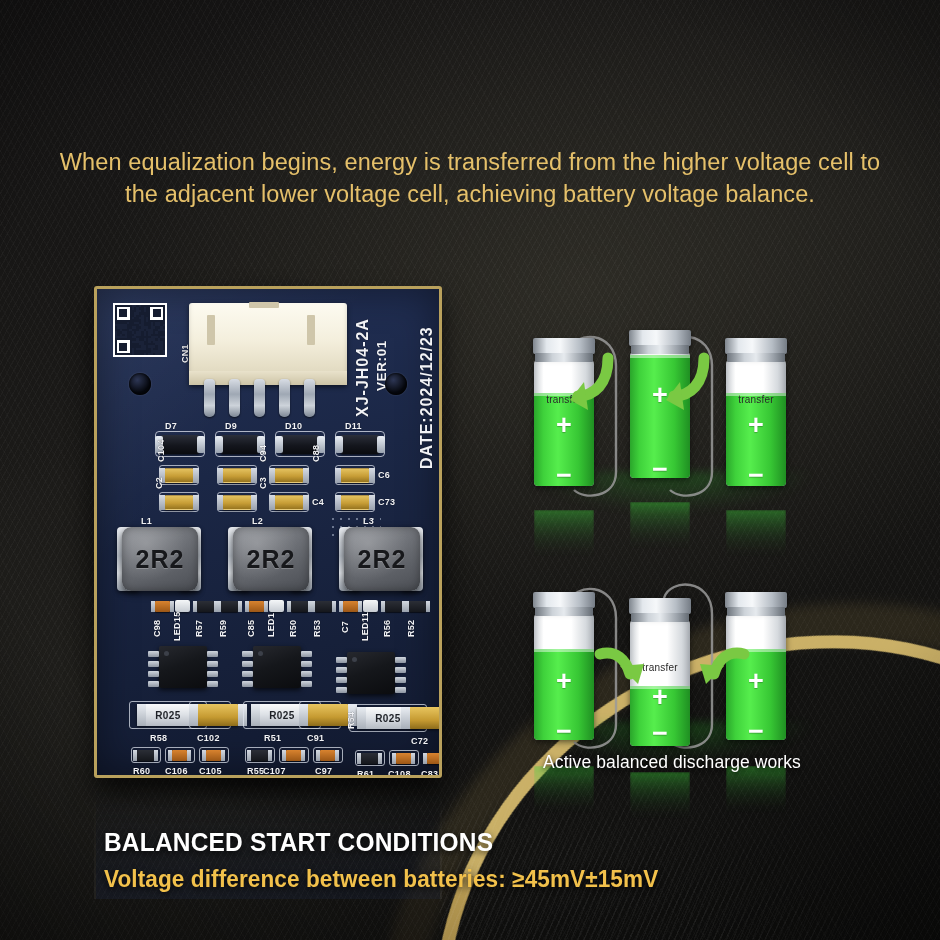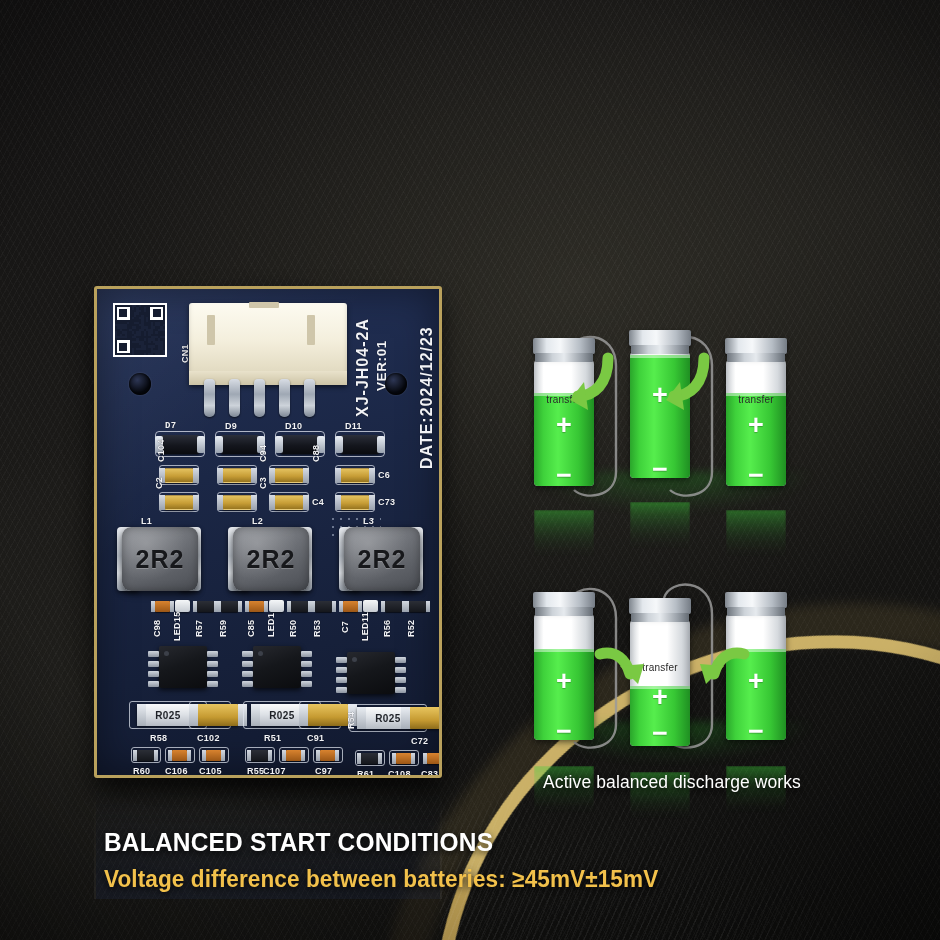--- a/index.html
+++ b/index.html
@@ -398,20 +398,24 @@
 
 <div id="stage">
   <div class="stripes"></div>
   <div class="stripes s2"></div>
   <div class="swoosh2"></div>
   <div class="swoosh"></div>
   <div class="swoosh-stripes"></div>
   <div class="vign"></div>
 
 
+  <div id="subtitle">
+    <span class="l">When equalization begins, energy is transferred from the higher voltage cell to</span>
+    <span class="l">the adjacent lower voltage cell, achieving battery voltage balance.</span>
+  </div>
 
   <div id="pcb-shadow"></div>
   <div id="pcb-reflect"></div>
 
   <div id="pcb">
 
     <div id="qr">
       <div class="qg" id="qr-grid">
           <i class="qr-mod" style="left: 21.4286px; top: 0px; width: 2.38095px; height: 2.38095px;"></i>
           <i class="qr-mod" style="left: 26.1905px; top: 0px; width: 2.38095px; height: 2.38095px;"></i>
@@ -599,21 +603,21 @@
     <div class="cpin" style="left:132px; top:90px;"></div>
     <div class="cpin" style="left:157px; top:90px;"></div>
     <div class="cpin" style="left:182px; top:90px;"></div>
     <div class="cpin" style="left:207px; top:90px;"></div>
 
     <div class="dsilk" style="left:58px; top:142px;"></div>
     <div class="diode" style="left:63px; top:146px;">
         <i class="cap l"></i>
         <i class="cap r"></i>
       </div>
-    <div class="silk" style="left:68px; top:133px;font-family:Liberation Mono, monospace;">D7</div>
+    <div class="silk" style="left:68px; top:133px;">D7</div>
 
     <div class="dsilk" style="left:118px; top:142px;"></div>
     <div class="diode" style="left:123px; top:146px;">
         <i class="cap l"></i>
         <i class="cap r"></i>
       </div>
     <div class="silk" style="left:128px; top:133px;">D9</div>
 
     <div class="dsilk" style="left:178px; top:142px;"></div>
     <div class="diode" style="left:183px; top:146px;">
@@ -928,19 +932,19 @@
       <g>
         <path d="M88,82 C104,78 114,88 118,102" fill="none" stroke="#7ac943" stroke-width="11" stroke-linecap="round"></path>
         <path d="M108,94 L126,112 L132,92 Z" fill="#7ac943"></path>
       </g>
       <g transform="translate(320,0) scale(-1,1)">
         <path d="M88,82 C104,78 114,88 118,102" fill="none" stroke="#7ac943" stroke-width="11" stroke-linecap="round"></path>
         <path d="M108,94 L126,112 L132,92 Z" fill="#7ac943"></path>
       </g>
     </svg>
 
-    <div class="dg-caption" style="top:200px;">Active balanced discharge works</div>
+    <div class="dg-caption" style="top:180px;">Active balanced discharge works</div>
   </div>
 
   <div id="cond-title">BALANCED START CONDITIONS</div>
   <div id="cond-line">Voltage difference between batteries:  ≥45mV±15mV</div>
 
 </div>
 
 </body></html>

